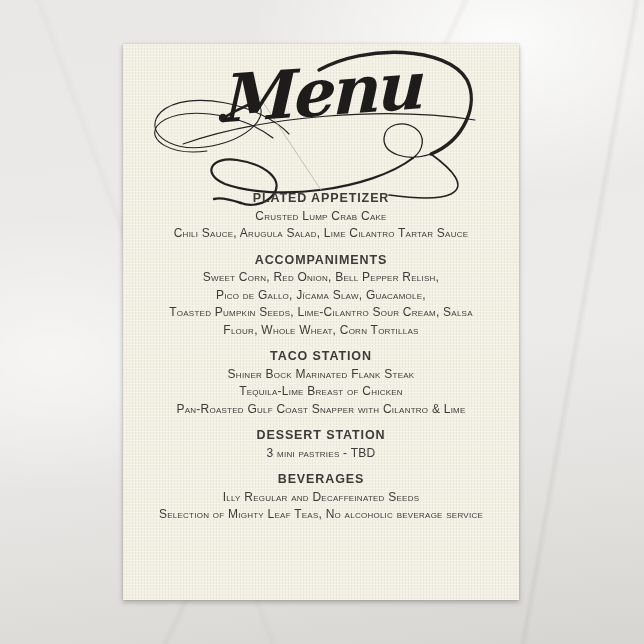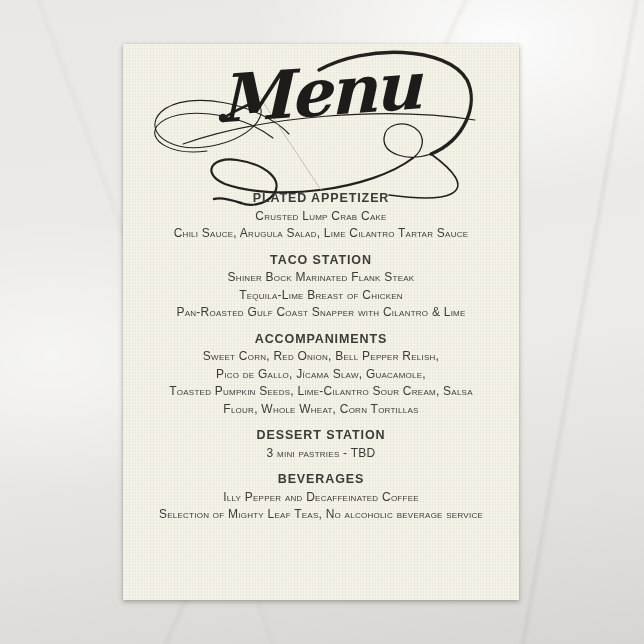--- a/index.html
+++ b/index.html
@@ -109,47 +109,47 @@
   <div class="menu-body">
   <div class="menu-section">
     <div class="section-heading">PLATED APPETIZER</div>
     <div>
           <div class="menu-item">Crusted Lump Crab Cake</div>
           <div class="menu-item">Chili Sauce, Arugula Salad, Lime Cilantro Tartar Sauce</div>
         </div>
   </div>
 
   <div class="menu-section">
-    <div class="section-heading">TACO STATION</div>
-    <div>
-          <div class="menu-item">Shiner Bock Marinated Flank Steak</div>
-          <div class="menu-item">Tequila-Lime Breast of Chicken</div>
-          <div class="menu-item">Pan-Roasted Gulf Coast Snapper with Cilantro &amp; Lime</div>
-        </div>
-  </div>
-
-  <div class="menu-section">
     <div class="section-heading">ACCOMPANIMENTS</div>
     <div>
           <div class="menu-item">Sweet Corn, Red Onion, Bell Pepper Relish,</div>
           <div class="menu-item">Pico de Gallo, Jícama Slaw, Guacamole,</div>
           <div class="menu-item">Toasted Pumpkin Seeds, Lime-Cilantro Sour Cream, Salsa</div>
           <div class="menu-item">Flour, Whole Wheat, Corn Tortillas</div>
+        </div>
+  </div>
+
+  <div class="menu-section">
+    <div class="section-heading">TACO STATION</div>
+    <div>
+          <div class="menu-item">Shiner Bock Marinated Flank Steak</div>
+          <div class="menu-item">Tequila-Lime Breast of Chicken</div>
+          <div class="menu-item">Pan-Roasted Gulf Coast Snapper with Cilantro &amp; Lime</div>
         </div>
   </div>
 
 
   <div class="menu-section">
     <div class="section-heading">DESSERT STATION</div>
     <div>
           <div class="menu-item">3 mini pastries - TBD</div>
         </div>
   </div>
 
   <div class="menu-section">
     <div class="section-heading">BEVERAGES</div>
     <div>
-          <div class="menu-item">Illy Pepper and Decaffeinated Coffee</div>
+          <div class="menu-item">Illy Regular and Decaffeinated Seeds</div>
           <div class="menu-item">Selection of Mighty Leaf Teas, No alcoholic beverage service</div>
         </div>
   </div>
 </div>
 </div>
 
 </body></html>

